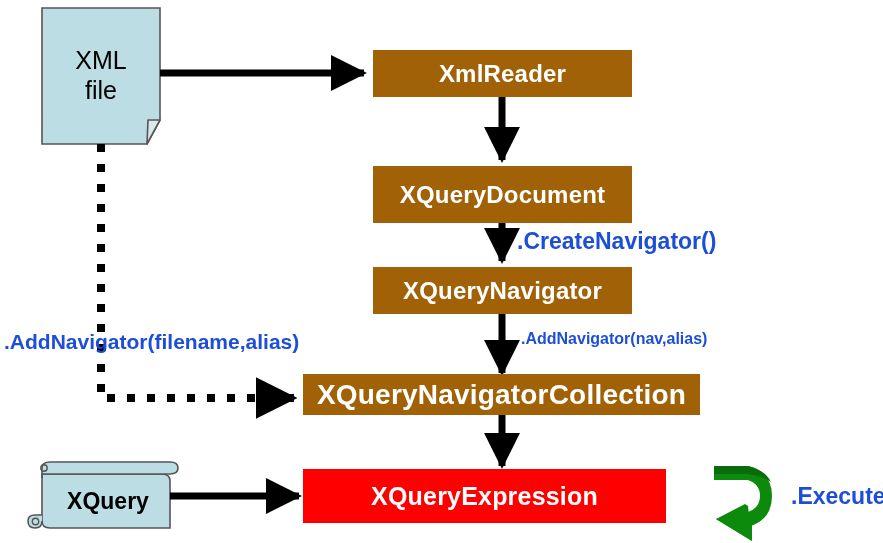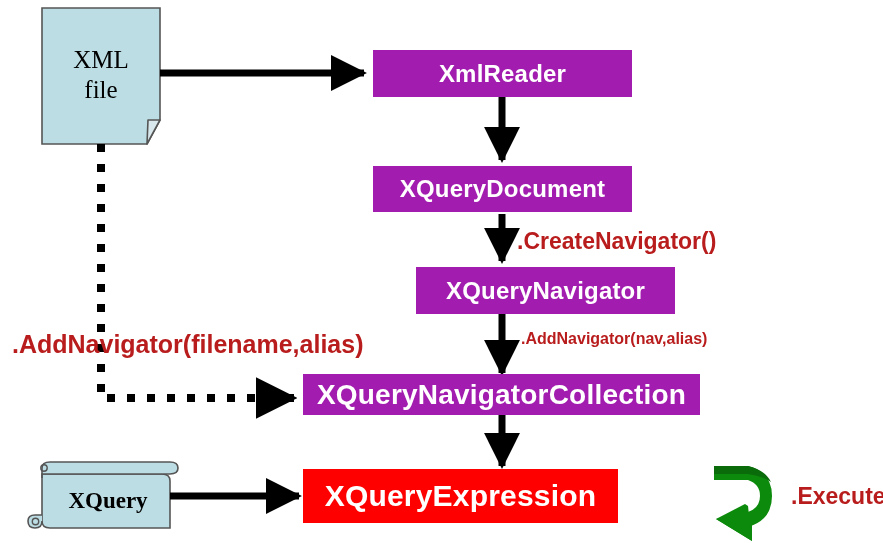--- a/index.html
+++ b/index.html
@@ -28,37 +28,37 @@
     position: absolute;
     display: flex;
     align-items: center;
     justify-content: center;
     color: #ffffff;
     font-weight: bold;
     font-family: "Liberation Sans", sans-serif;
     letter-spacing: 0.2px;
     white-space: nowrap;
   }
-  .node-blue { background: #a21caf; }
+  .node-blue { background: #a16207; }
   .node-red  { background: #ff0000; }
 
   .shape-label {
     position: absolute;
     display: flex;
     align-items: center;
     justify-content: center;
     color: #000000;
-    font-family: Liberation Serif, serif;
+    font-family: Liberation Sans, sans-serif;
     text-align: center;
     white-space: pre-line;
     pointer-events: none;
   }
   .edge-label {
     position: absolute;
-    color: #b91c1c;
+    color: #1d4ed8;
     font-weight: bold;
     font-family: "Liberation Sans", sans-serif;
     white-space: nowrap;
   }
 </style>
 </head>
 <body>
 
 <div id="diagram">
 
@@ -105,42 +105,42 @@
       <path d="M 714 466 L 748 466 Q 765 470 771 482 Q 763 476 748 474 L 714 474 Z" fill="#0a6b0a"></path>
       <path d="M 752 512 L 752 541 L 716 519 Z" fill="#0c8a0c"></path>
       <path d="M 748 506 L 752 541 L 716 519 L 745 504 Z" fill="#0c8a0c"></path>
     </g>
   </svg>
 
   <div class="node-box node-blue" style="left:373px; top:50px; width:259px; height:47px; font-size:24px;">
     <span>XmlReader</span>
   </div>
 
-  <div class="node-box node-blue" style="left:373px; top:166px; width:259px; height:46px; font-size:24px;">
+  <div class="node-box node-blue" style="left:373px; top:166px; width:259px; height:57px; font-size:24px;">
     <span>XQueryDocument</span>
   </div>
 
-  <div class="node-box node-blue" style="left:373px; top:267px; width:259px; height:47px; font-size:24px;margin-left:43px;">
+  <div class="node-box node-blue" style="left:373px; top:267px; width:259px; height:47px; font-size:24px;">
     <span>XQueryNavigator</span>
   </div>
 
   <div class="node-box node-blue" style="left:303px; top:374px; width:397px; height:41px; font-size:28px;">
     <span>XQueryNavigatorCollection</span>
   </div>
 
-  <div class="node-box node-red" style="left:303px; top:469px; width:315px; height:54px; font-size:30px;">
+  <div class="node-box node-red" style="left:303px; top:469px; width:363px; height:54px; font-size:25px;">
     <span>XQueryExpression</span>
   </div>
 
   <div class="shape-label" style="left:42px; top:30px; width:118px; height:90px; font-size:25px; line-height:1.2;">XML
 file</div>
 
   <div class="shape-label" style="left:42px; top:474px; width:132px; height:54px; font-size:23px; font-weight:bold;">XQuery</div>
 
   <div class="edge-label" style="left:517px; top:228px; font-size:23px;">.CreateNavigator()</div>
 
   <div class="edge-label" style="left:521px; top:330px; font-size:16px;">.AddNavigator(nav,alias)</div>
 
-  <div class="edge-label" style="left:12px; top:330px; font-size:25px;">.AddNavigator(filename,alias)</div>
+  <div class="edge-label" style="left:4px; top:330px; font-size:21px;">.AddNavigator(filename,alias)</div>
 
   <div class="edge-label" style="left:766px; top:483px; font-size:23px;margin-left:25px;">.Execute</div>
 
 </div>
 
 </body></html>

